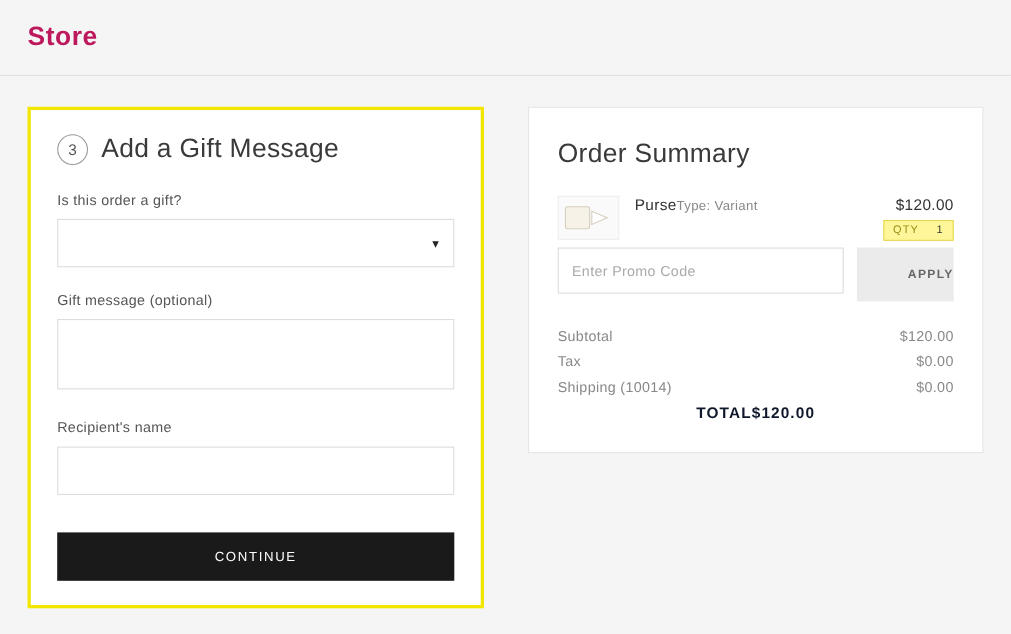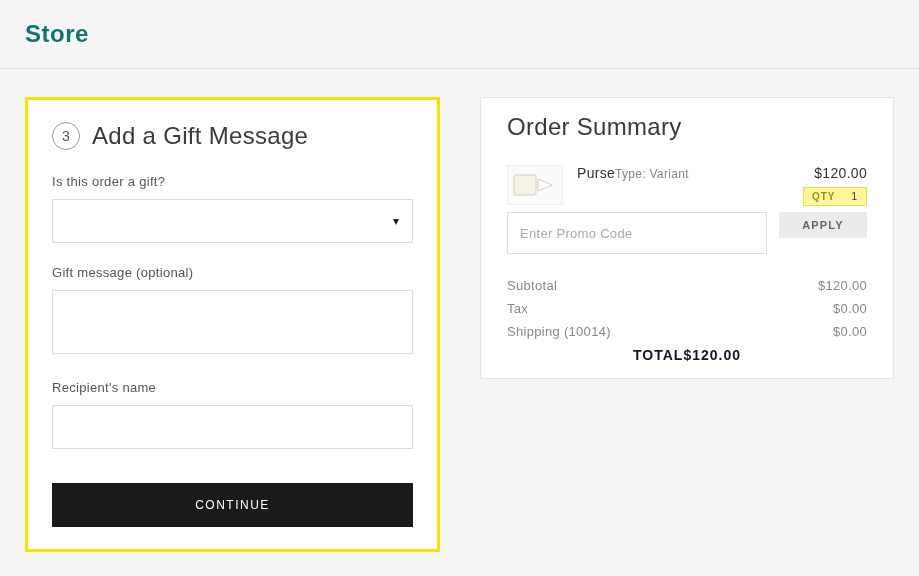--- a/index.html
+++ b/index.html
@@ -14,21 +14,21 @@
       height: 576px;
       color: #333;
     }
     .header {
       padding: 20px 25px;
       border-bottom: 1px solid #e0e0e0;
     }
     .header h1 {
       font-size: 24px;
       font-weight: 600;
-      color: #0f766e;
+      color: #be185d;
       letter-spacing: 0.5px;
     }
     .content {
       display: flex;
       padding: 28px 25px;
       gap: 40px;
     }
     .left-panel {
       width: 415px;
       background: #fff;
@@ -117,21 +117,21 @@
       font-size: 12px;
       font-weight: 400;
       letter-spacing: 1.5px;
       cursor: pointer;
       margin-top: 12px;
     }
     .right-panel {
       flex: 1;
       background: #fff;
       border: 1px solid #e5e5e5;
-      padding: 15px 26px;
+      padding: 28px 26px;
       height: fit-content;
     }
     .summary-title {
       font-size: 24px;
       font-weight: 300;
       color: #3a3a3a;
       margin-bottom: 24px;
       letter-spacing: 0.3px;
     }
     .line-item {
@@ -180,21 +180,21 @@
     .qty-badge {
       background: #fff699;
       border: 1px solid #e6d94f;
       padding: 3px 8px;
       display: flex;
       align-items: center;
       gap: 16px;
       font-size: 10px;
       letter-spacing: 1px;
     }
-    .qty-label { color: #9a8f1a; font-weight: 700; text-align: center; }
+    .qty-label { color: #9a8f1a; font-weight: 400; text-align: center; }
     .qty-val { color: #333; }
     .remove-link {
       font-size: 12px;
       color: #888;
       text-decoration: underline;
       cursor: pointer;
       margin-top: 2px;
       letter-spacing: 0.3px;
     }
     .remove-row {
@@ -215,28 +215,29 @@
       padding: 0 12px;
       font-size: 13px;
       color: #333;
     }
     .promo-input::placeholder {
       color: #aaa;
       letter-spacing: 0.3px;
     }
     .apply-btn {
       width: 88px;
-      height: 26px;
+      height: 49px;
       background: #ebebeb;
       border: none;
       color: #666;
       font-size: 11px;
       font-weight: 700;
       letter-spacing: 1.2px;
       cursor: pointer;
+      text-align: right;
     }
     .totals-row {
       display: flex;
       justify-content: space-between;
       font-size: 13px;
       color: #888;
       margin-bottom: 8px;
       letter-spacing: 0.3px;
     }
     .total-final {

